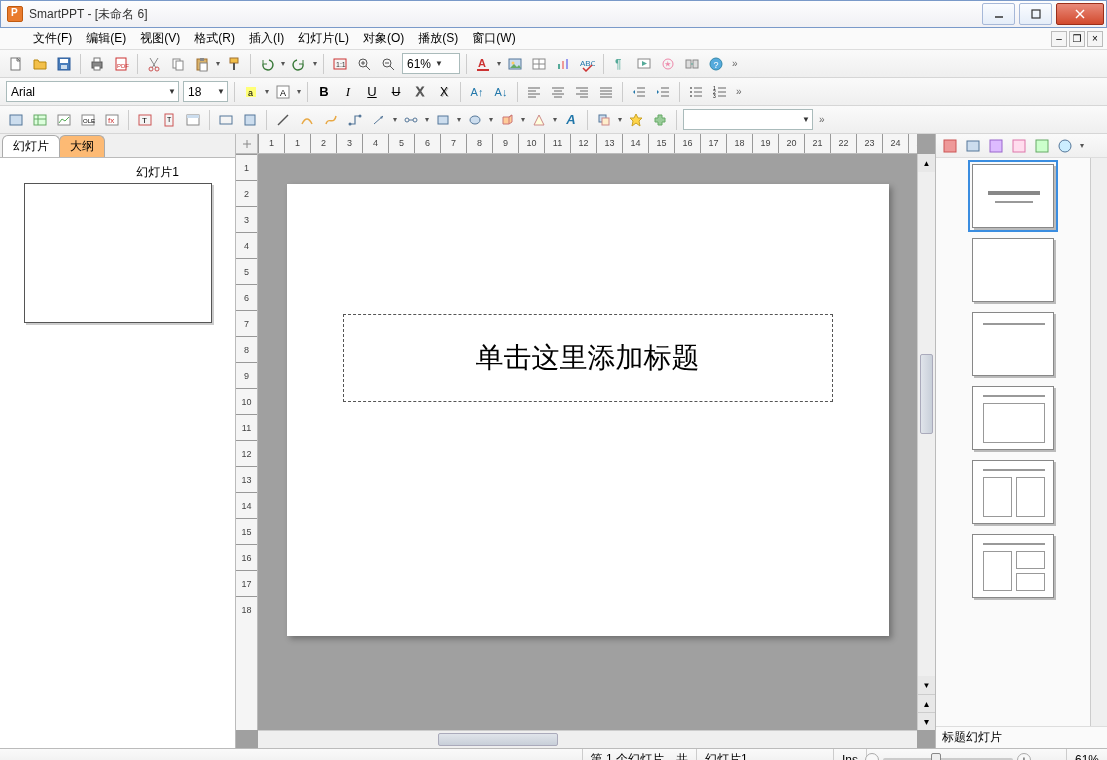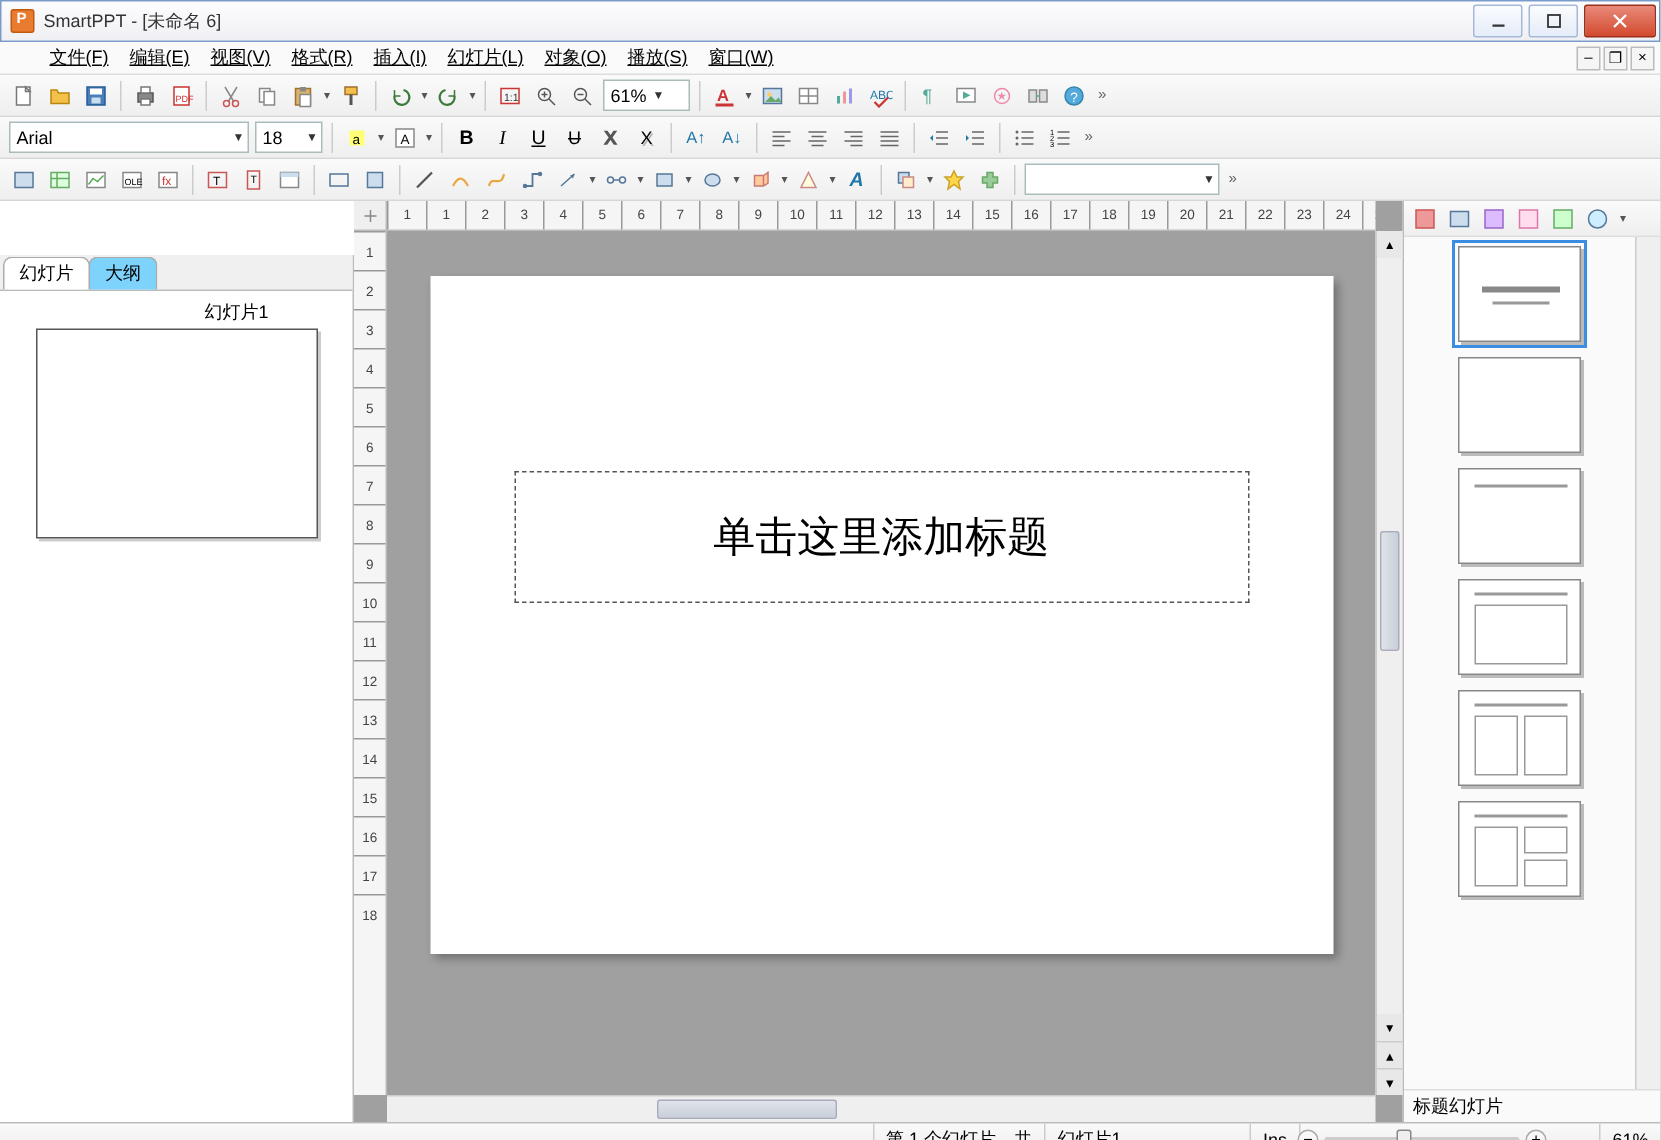--- a/index.html
+++ b/index.html
@@ -10,45 +10,45 @@
 .titlebar .app-icon { width: 16px; height: 16px; margin: 0 6px; background: #e97b2e; border: 1px solid #c05a10; border-radius: 2px; position: relative; }
 .titlebar .app-icon::after { content:"P"; color:#fff; font-size:10px; position:absolute; left:3px; top:0; font-weight:bold;}
 .titlebar .title-text { font-size: 12px; color: #333; }
 .titlebar .win-controls { margin-left: auto; display: flex; }
 .titlebar .win-btn { width: 33px; height: 22px; border: 1px solid #a6b8d8; border-radius: 2px; margin-left: 2px; margin-right:2px; display:flex; align-items:center; justify-content:center; background:linear-gradient(#fafcff,#e5edf8); font-family: sans-serif;}
 .titlebar .win-btn.close { background: linear-gradient(#e98a7a,#d24a2e); color: #fff; border-color:#9a2e1a; width:48px;}
 .titlebar .win-btn svg { width:10px; height:10px; }
 
 
 .menubar { height: 22px; background: #fafafa; display: flex; align-items: center; padding: 0 4px; border-bottom:1px solid #ddd; position:relative;}
-.menubar .menu-item { padding: 2px 7px; font-size: 12px; cursor: default; text-decoration: underline; }
+.menubar .menu-item { padding: 2px 7px; font-size: 12px; cursor: default; }
 .menubar .doc-controls { margin-left: auto; display:flex; }
 .menubar .doc-btn { width:16px; height:16px; margin-left:2px; border:1px solid #bbb; display:flex;align-items:center;justify-content:center; font-size:10px; background:#f5f5f5;}
 
 
 .toolbar { height: 28px; background: linear-gradient(#fafafa,#efefef); border-bottom: 1px solid #d6d6d6; display: flex; align-items: center; padding: 0 4px; }
 .tool-btn { width: 22px; height: 22px; margin: 0 1px; display:flex; align-items:center; justify-content:center; border-radius:2px; cursor:default;}
 .tool-sep { width:1px; height:20px; background:#ccc; margin:0 4px; }
 .tool-btn svg { width:16px; height:16px; }
 .dropdown-arrow { width:8px; font-size:8px; color:#555; display:inline-block; text-align:center;}
 .combo { height: 21px; border: 1px solid #abb; background:#fff; display:flex; align-items:center; padding: 0 2px 0 4px; font-size:12px; margin:0 2px;}
 .combo .arrow { margin-left:4px; font-size:8px; color:#333;}
-.combo.font { width: 160px; }
+.combo.font { width: 173px; }
 .combo.size { width: 45px; }
 .combo.zoom { width: 58px; }
 .combo.shape-style { width: 130px; }
 .chevrons { font-size:10px; color:#666; margin-left:4px; letter-spacing:-2px;}
 
 
 .main-area { display: flex; height: 614px; }
-.left-pane { width: 236px; border-right: 1px solid #bbb; background:#fff; display:flex; flex-direction:column;margin-top:36px;}
+.left-pane { width: 236px; border-right: 1px solid #bbb; background:#fff; display:flex; flex-direction:column;}
 .slide-tabs { height: 24px; display:flex; align-items:flex-end; background:#f0f0f0; padding-top:4px; padding-left:2px; border-bottom:1px solid #bbb;}
 .slide-tab { padding: 2px 10px; font-size:12px; border:1px solid #aaa; border-bottom:none; border-radius: 6px 6px 0 0; background:#fff; margin-right:-1px; position:relative;}
 .slide-tab.active { background:#fff; z-index:2; }
-.slide-tab:not(.active){background:#7dd3fc;}
+.slide-tab:not(.active){background:#fdba74;}
 .thumb-area { flex:1; padding: 6px; overflow:auto;}
 .thumb-label { text-align:right; font-size:12px; padding-right:50px; margin-bottom:2px;}
 .thumb { width: 188px; height: 140px; border:1px solid #555; margin: 0 auto; background:#fff; box-shadow: 2px 2px 0 #ccc;}
 
 .center-pane { flex:1; display:flex; background:#a0a0a0; position:relative; }
 .ruler-corner { width:22px; height:20px; background:#efefef; border-right:1px solid #bbb; border-bottom:1px solid #bbb; position:absolute; left:0; top:0; display:flex;align-items:center;justify-content:center;}
 .ruler-h { position:absolute; left:22px; right:18px; top:0; height:20px; background:#f5f5f5; border-bottom:1px solid #bbb; font-size:9px; overflow:hidden; white-space:nowrap;}
 .ruler-h span { display:inline-block; width:26px; text-align:center; color:#444; border-left:1px solid #999; height:20px; line-height:18px;}
 .ruler-v { position:absolute; left:0; top:20px; bottom:18px; width:22px; background:#f5f5f5; border-right:1px solid #bbb; font-size:9px;}
 .ruler-v span { display:block; height:26px; text-align:center; border-top:1px solid #999; line-height:26px; color:#444;}

